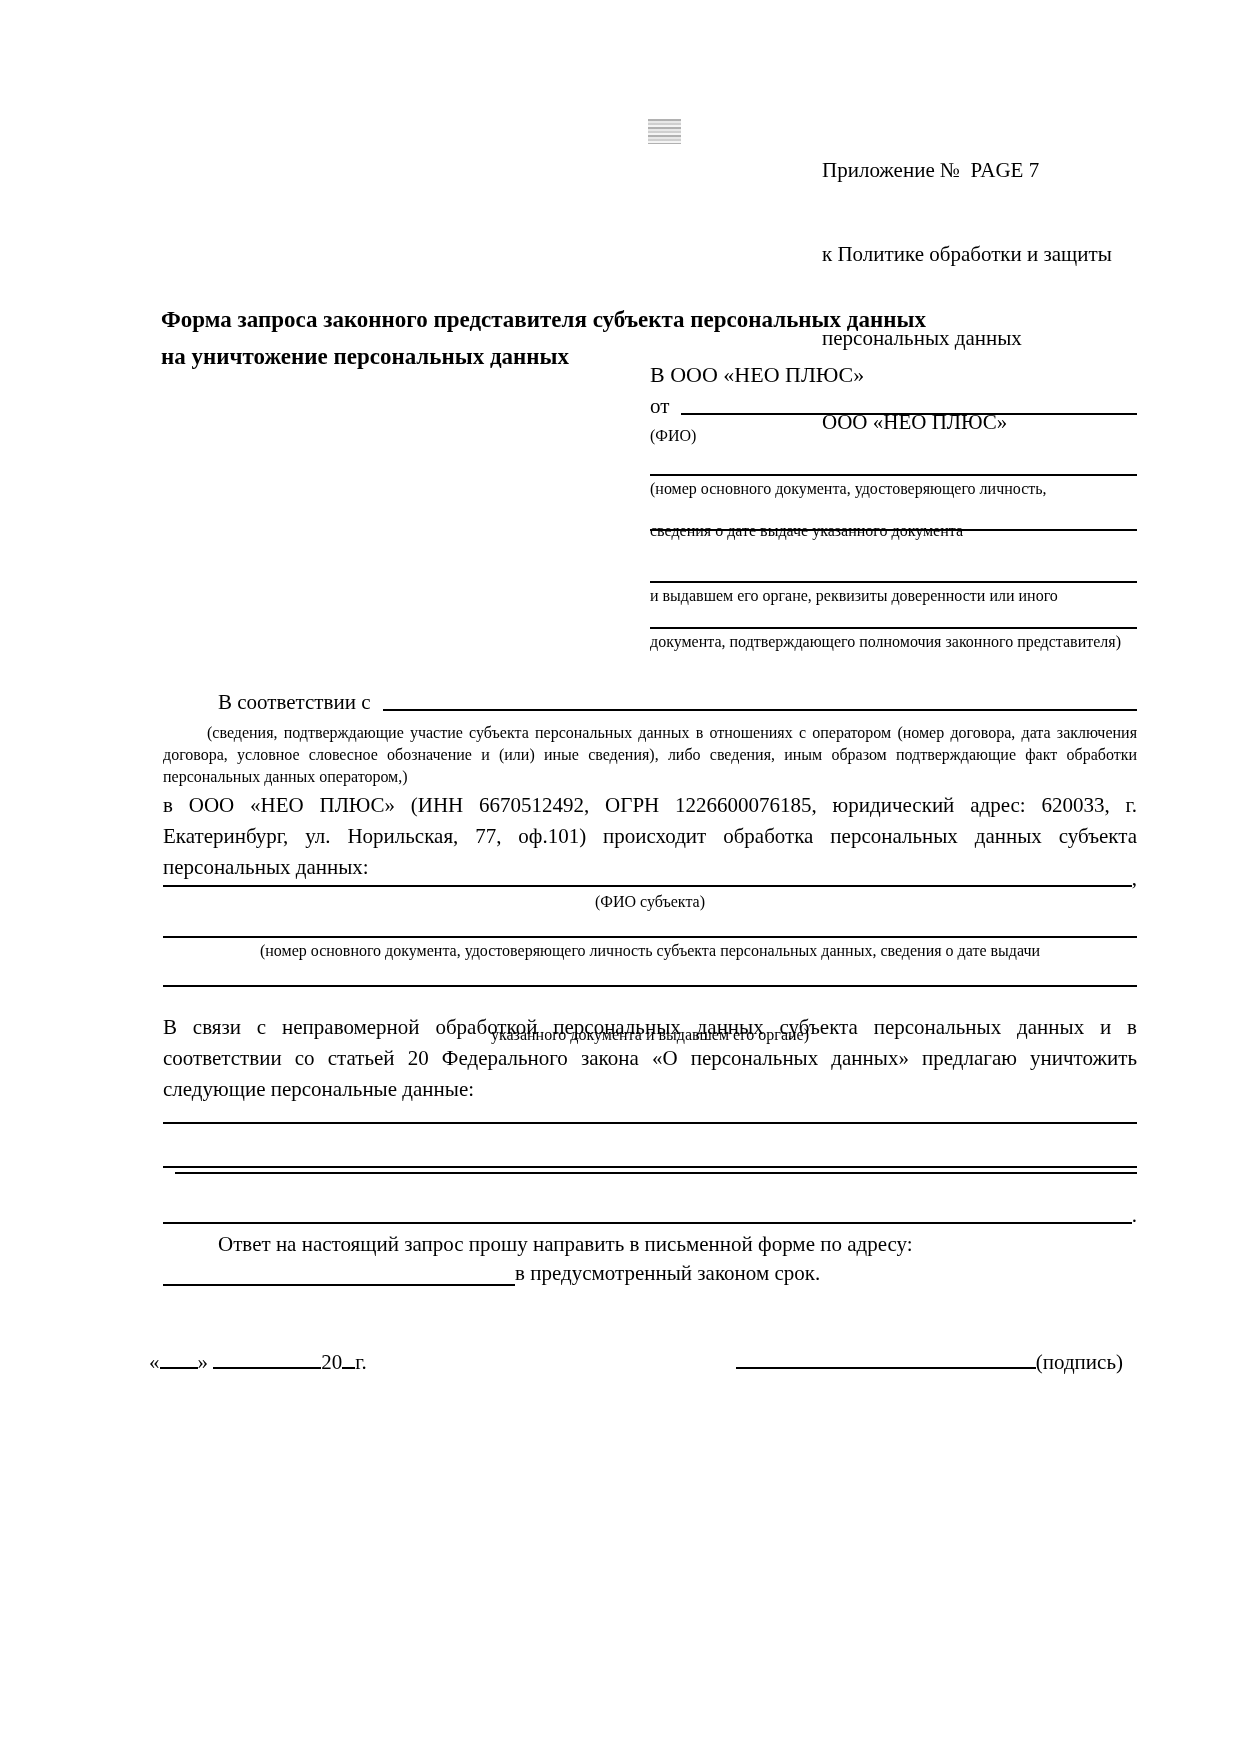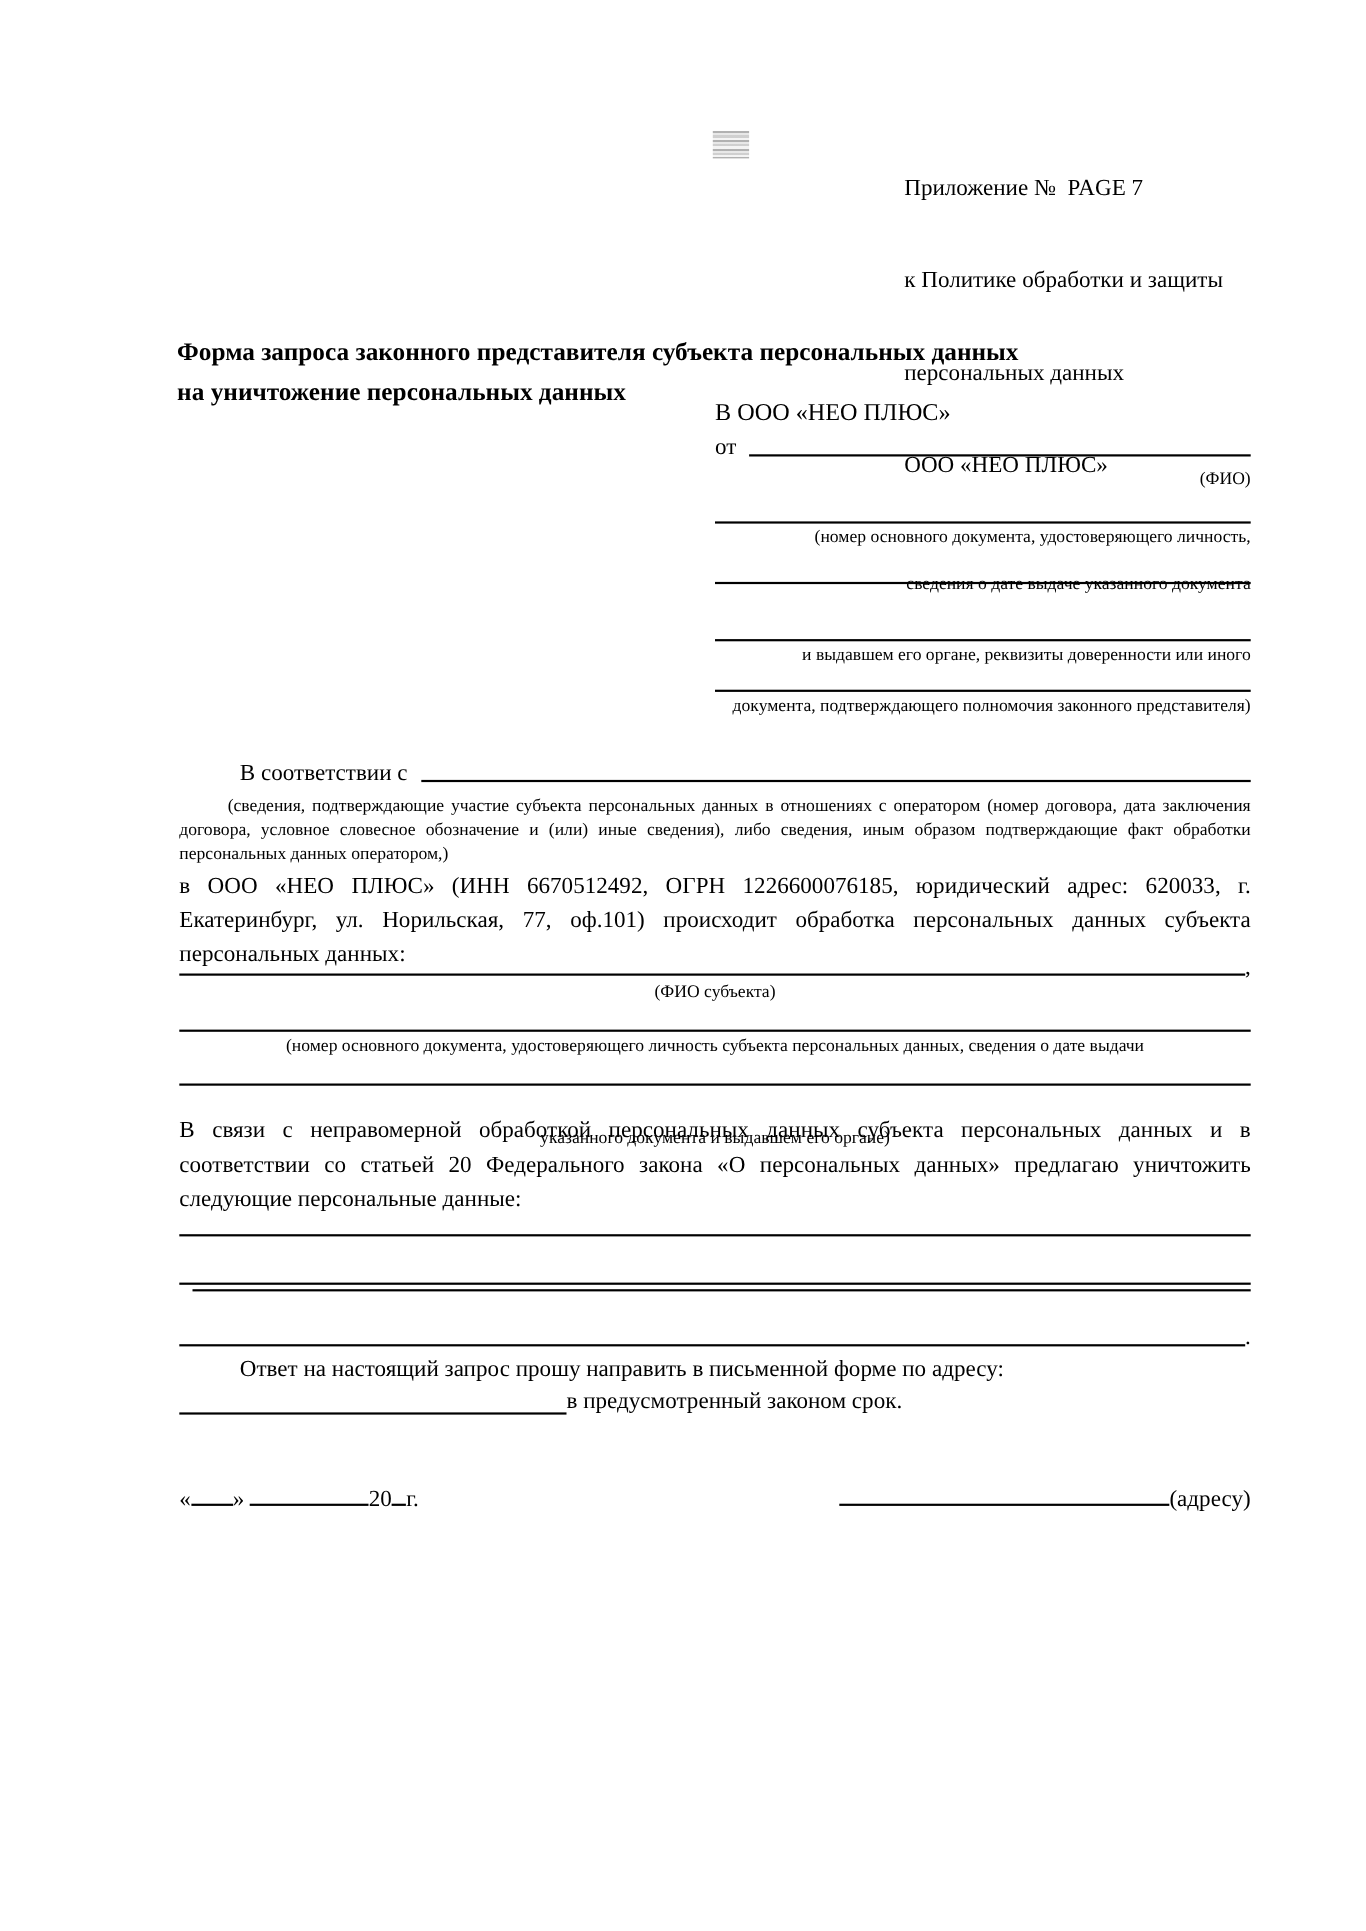--- a/index.html
+++ b/index.html
@@ -29,42 +29,42 @@
   }
   .addr-to { position: absolute; left: 650px; top: 362px; font-size: 22px; }
   .addr-from {
     position: absolute; left: 650px; top: 394px; width: 487px;
     display: flex; align-items: flex-end; font-size: 21px;
   }
   .fill { flex: 1 1 auto; border-bottom: 2px solid #000; margin-bottom: 4px; }
   .gap12 { margin-left: 12px; }
   .cap {
     position: absolute; left: 650px; width: 487px;
-    font-size: 16px; text-align: right;
+    font-size: 16px; text-align: left;
   }
   .aline { position: absolute; left: 650px; width: 487px; height: 0; border-top: 2px solid #000; }
   .bline { position: absolute; left: 163px; width: 974px; height: 0; border-top: 2px solid #000; }
   .bcap { position: absolute; left: 163px; width: 974px; font-size: 16px; text-align: center; }
   .row {
     position: absolute; left: 163px; width: 974px;
     display: flex; align-items: flex-end; font-size: 21px;
   }
   .indent { margin-left: 55px; }
   .para {
     position: absolute; left: 163px; width: 974px;
     font-size: 21px; line-height: 31px; text-align: justify;
   }
   .fineprint {
     position: absolute; left: 163px; top: 722px; width: 974px;
     font-size: 16px; line-height: 22px; text-align: justify; text-indent: 44px;
   }
   .plain { position: absolute; left: 163px; width: 974px; font-size: 21px; }
   .ib { display: inline-block; border-bottom: 2px solid #000; height: 1em; }
   .footer {
-    position: absolute; left: 163px; top: 1346px; width: 974px;
+    position: absolute; left: 149px; top: 1346px; width: 974px;
     display: flex; justify-content: space-between; align-items: center; font-size: 21px;
   }
   .nowrap { white-space: nowrap; }
 </style>
 </head>
 <body>
 
 <div class="page">
 
   <div class="smudge"></div>
@@ -144,17 +144,17 @@
     <span class="ib" style="width:352px"></span>
     <span class="nowrap">в предусмотренный законом срок.</span>
   </div>
 
   <div class="footer">
     <span class="nowrap">
       <span>«</span><span class="ib" style="width:38px"></span><span>»</span>
       <span class="ib" style="width:108px"></span><span>20</span><span class="ib" style="width:13px"></span><span>г.</span>
     </span>
     <span class="nowrap">
-      <span class="ib" style="width:300px"></span><span>(адресу)</span>
+      <span class="ib" style="width:300px"></span><span>(подпись)</span>
     </span>
   </div>
 
 </div>
 
 </body></html>

